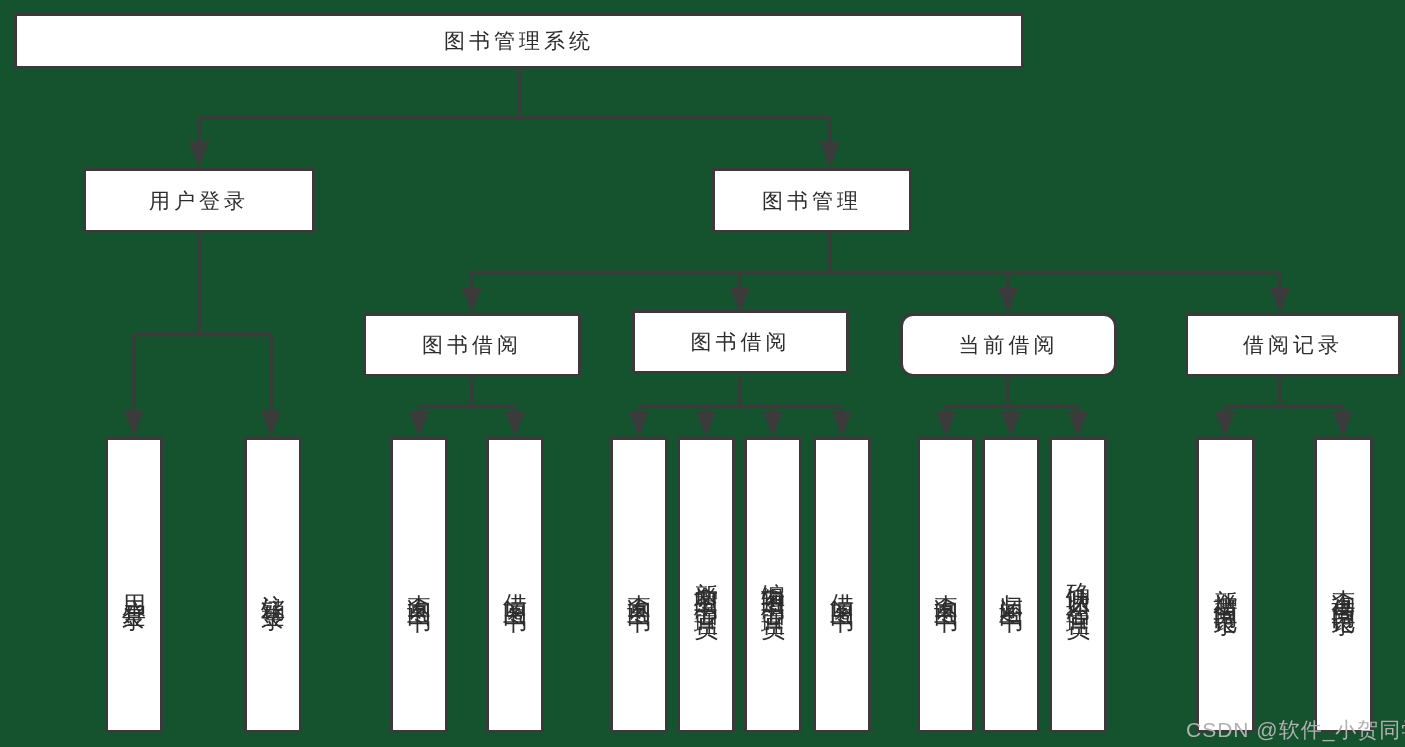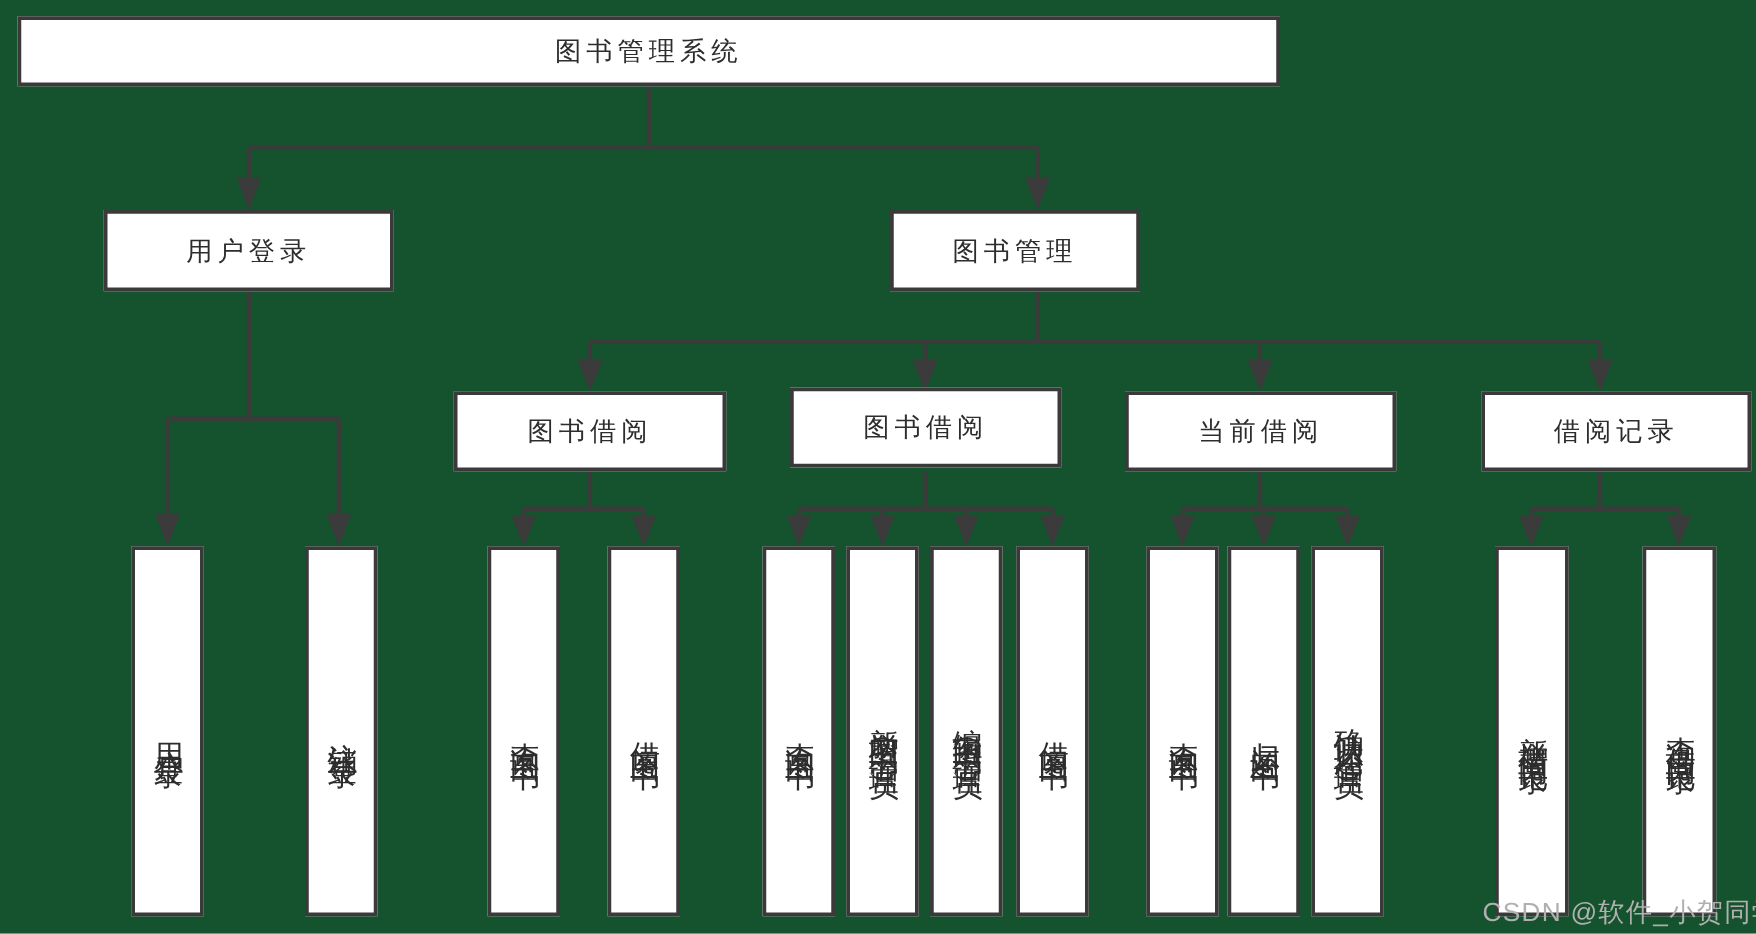--- a/index.html
+++ b/index.html
@@ -31,21 +31,21 @@
     line-height:1;
   }
   
   .n-root{left:14px;top:13px;width:1010px;height:56px;}
   
   .n-user-login{left:83px;top:168px;width:232px;height:65px;}
   .n-book-mgmt{left:712px;top:168px;width:200px;height:65px;}
   
   .n-new-book-rec{left:363px;top:313px;width:218px;height:64px;}
   .n-book-borrow{left:632px;top:310px;width:217px;height:64px;}
-  .n-current-borrow{left:900px;top:313px;width:217px;height:64px;}
+  .n-current-borrow{left:900px;top:313px;width:217px;height:64px;border-radius:13px;}
   .n-borrow-records{left:1172px;top:313px;width:216px;height:64px;margin-left:13px;}
   
   .leaf{top:437px;width:58px;height:296px;}
   .l-user-login{left:105px;}
   .l-logout{left:244px;}
   .l-nbr-query{left:390px;}
   .l-nbr-borrow{left:486px;}
   .l-bb-query{left:610px;}
   .l-bb-add{left:677px;}
   .l-bb-edit{left:744px;}

